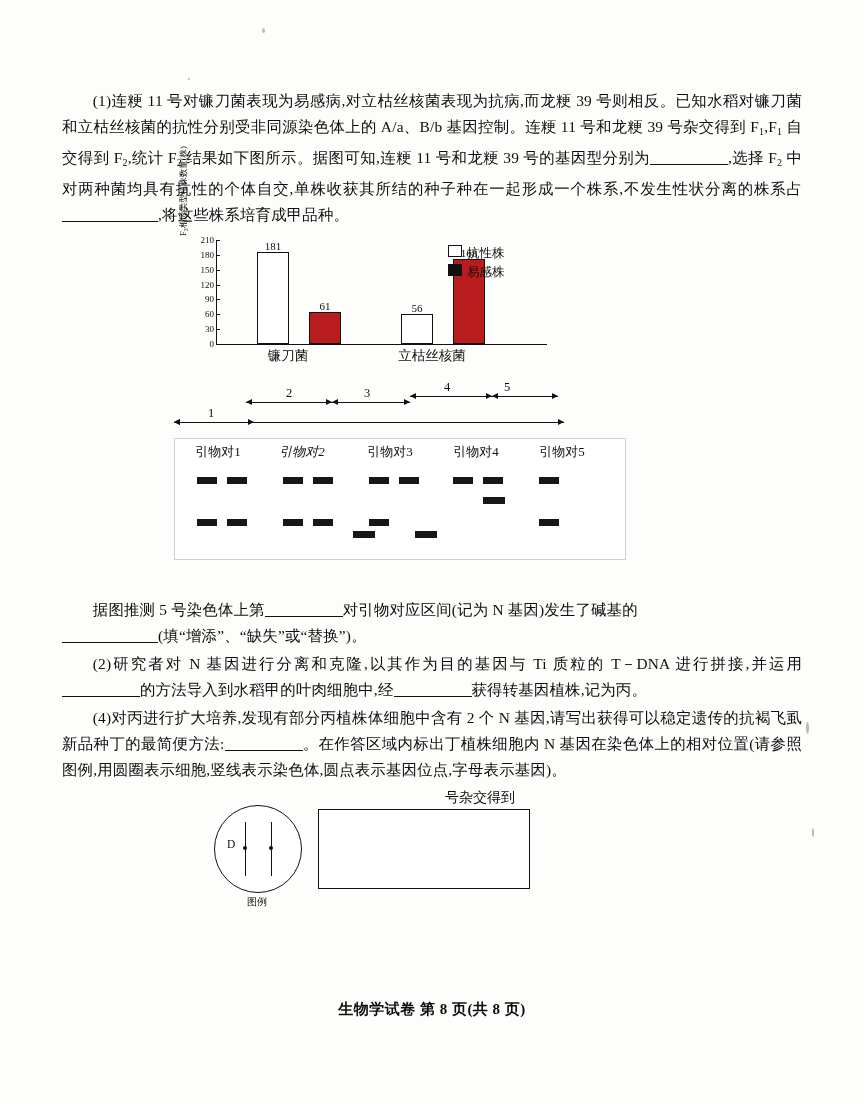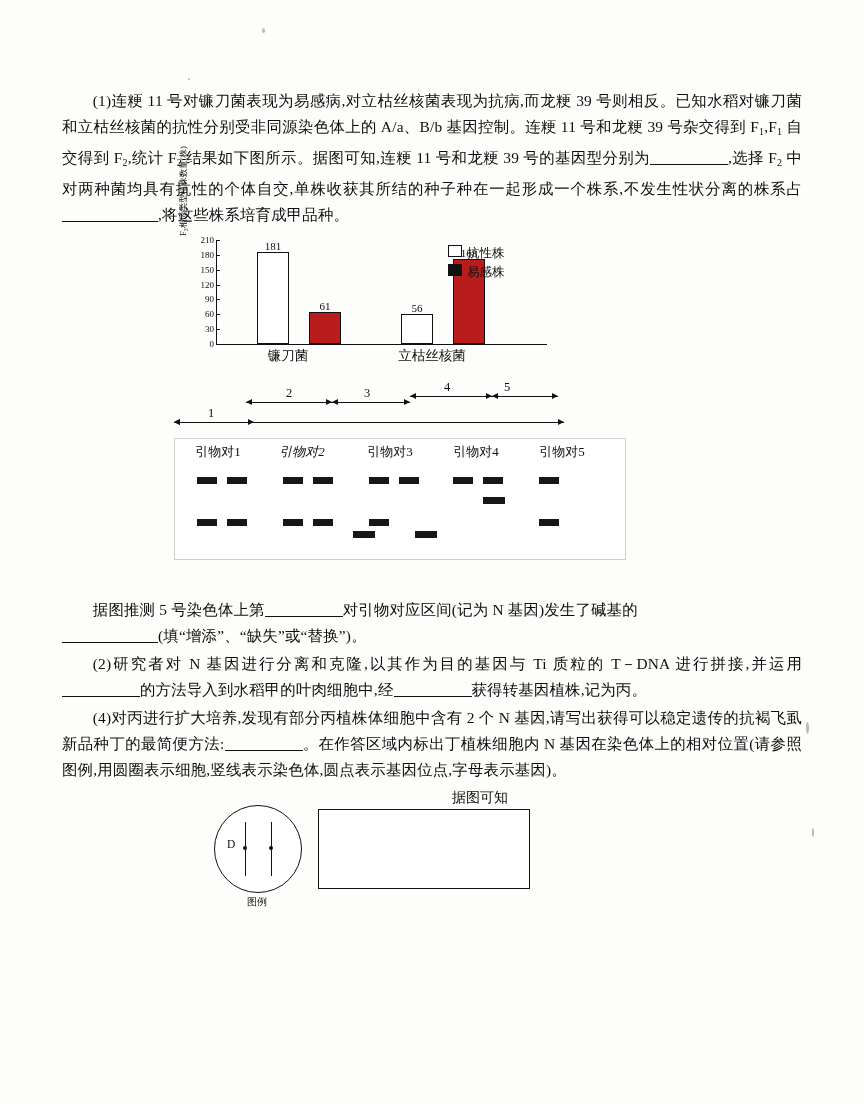--- a/index.html
+++ b/index.html
@@ -382,28 +382,29 @@
 
     <p class="para indent">
       <span>(2)研究者对 N 基因进行分离和克隆,以其作为目的基因与 Ti 质粒的 T－DNA 进行拼接,并运用</span><span class="blank"></span><span>的方法导入到水稻甲的叶肉细胞中,经</span><span class="blank"></span><span>获得转基因植株,记为丙。</span>
     </p>
 
     <p class="para indent">
       <span>(4)对丙进行扩大培养,发现有部分丙植株体细胞中含有 2 个 N 基因,请写出获得可以稳定遗传的抗褐飞虱新品种丁的最简便方法:</span><span class="blank"></span><span>。在作答区域内标出丁植株细胞内 N 基因在染色体上的相对位置(请参照图例,用圆圈表示细胞,竖线表示染色体,圆点表示基因位点,字母表示基因)。</span>
     </p>
 
     <div class="answer-wrap">
-      <div class="answer-title">据图可知</div>
+      <div class="answer-title">号杂交得到</div>
       <div class="answer-box"></div>
 
       <div class="cellfig">
         <div class="chrom" style="left:30px;top:16px;height:54px;"></div>
         <div class="chrom" style="left:56px;top:16px;height:54px;"></div>
         <div class="genedot" style="left:28px;top:40px;"></div>
         <div class="genedot" style="left:54px;top:40px;"></div>
         <div class="genelabel" style="left:12px;top:32px;">D</div>
       </div>
       <div class="figcaption">图例</div>
     </div>
 
   </div>
 
+  <div class="footer">生物学试卷  第 8 页(共 8 页)</div>
 </div>
 
 </body></html>

